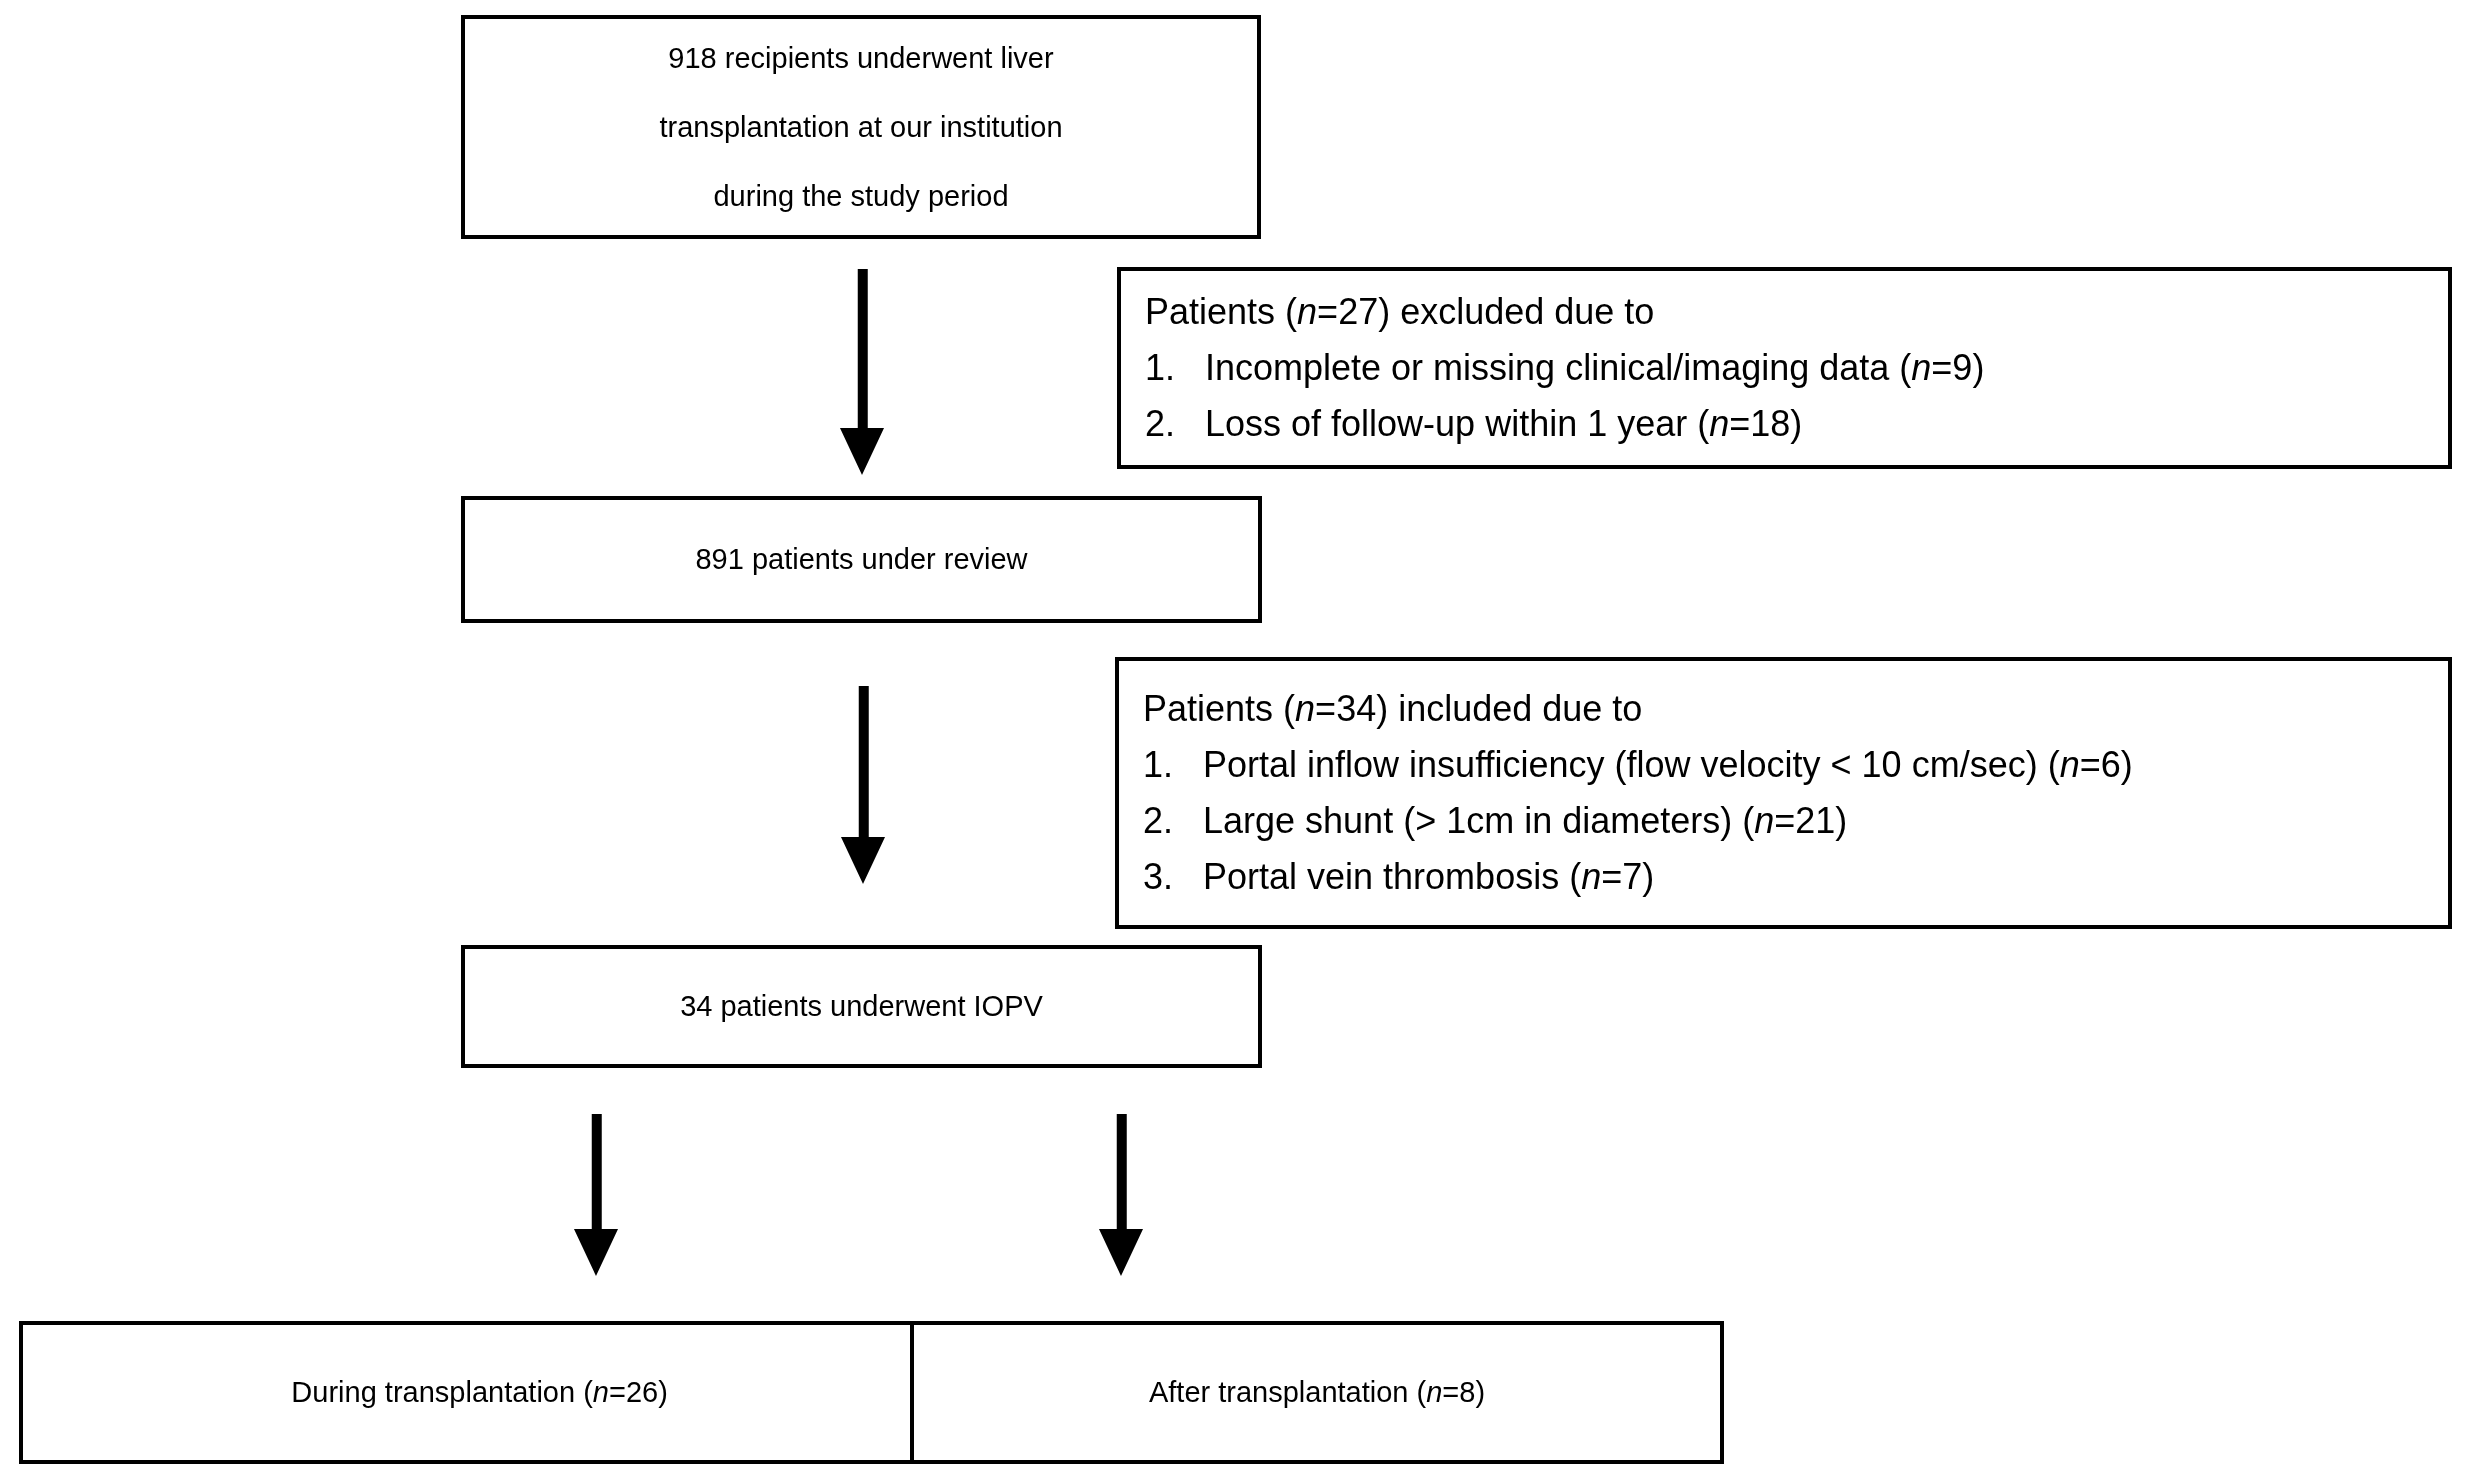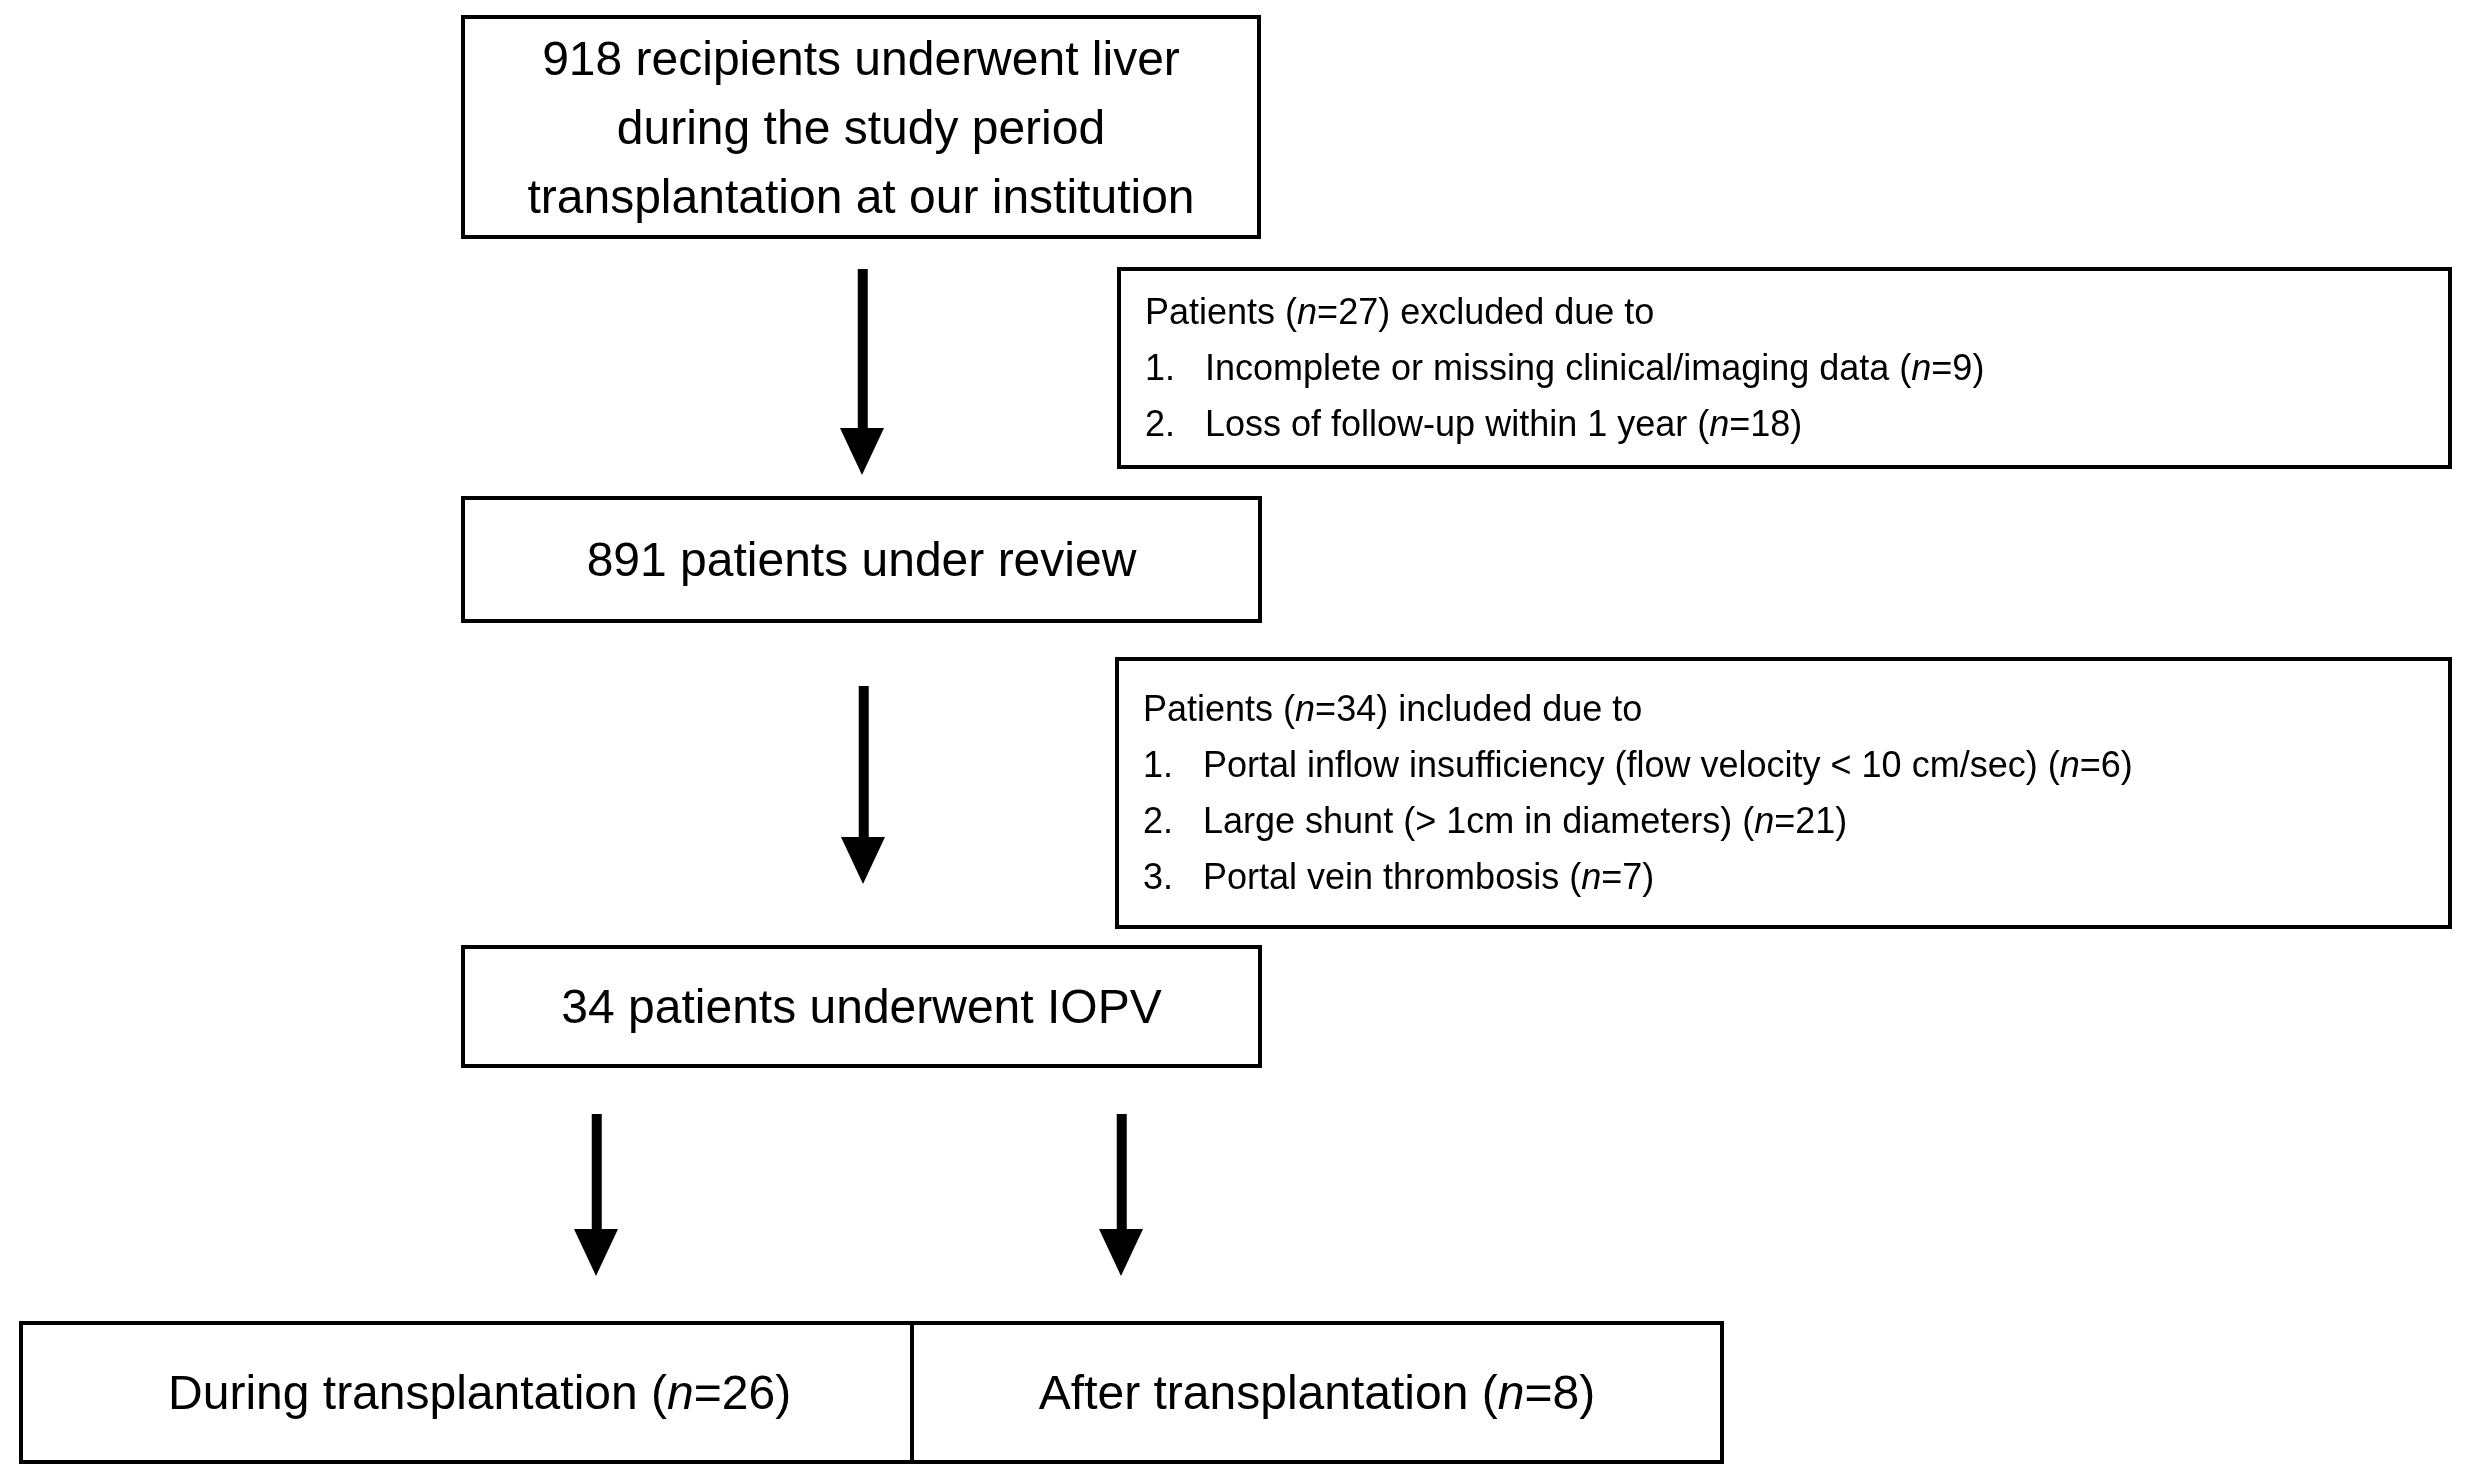--- a/index.html
+++ b/index.html
@@ -17,21 +17,21 @@
     background:#ffffff;
     border:4px solid #000000;
     box-sizing:border-box;
   }
   .center-box {
     display:flex;
     flex-direction:column;
     align-items:center;
     justify-content:center;
     text-align:center;
-    font-size:48px;
+    font-size:29px;
     line-height:69px;
   }
   .side-box {
     display:flex;
     flex-direction:column;
     justify-content:center;
     text-align:left;
     font-size:36px;
     line-height:56px;
     padding:12px 24px;
@@ -76,22 +76,22 @@
   #arrow-4 { left:1099px; top:1114px; height:162px; }
   #arrow-4 .arrow-stem { height:115px; }
 </style>
 </head>
 <body>
 
 <div class="canvas">
 
   <div id="box-top" class="box center-box">
     <div>918 recipients underwent liver</div>
+    <div>transplantation at our institution</div>
     <div>during the study period</div>
-    <div>transplantation at our institution</div>
   </div>
 
   <div id="arrow-1" class="arrow">
     <div class="arrow-stem"></div>
     <div class="arrow-head"></div>
   </div>
 
   <div id="box-excluded" class="box side-box">
     <div>Patients (<i>n</i>=27) excluded due to</div>
     <div class="list-item">

